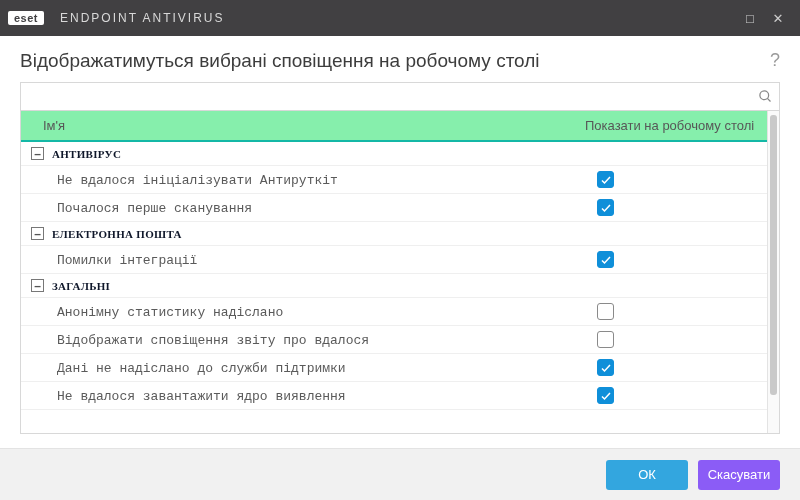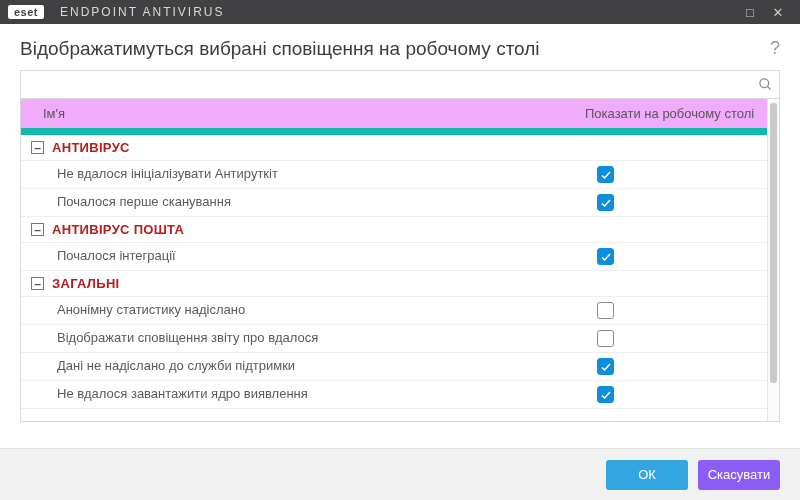--- a/index.html
+++ b/index.html
@@ -1,37 +1,37 @@
 <!DOCTYPE html>
 <html><head>
 <meta charset="utf-8">
 <style>
   * { box-sizing: border-box; margin: 0; padding: 0; }
   body { font-family: "Segoe UI", Arial, sans-serif; font-size: 13px; color: #333; background: #fff; width: 800px; height: 500px; overflow: hidden; }
-  .titlebar { background: #414042; color: #fff; height: 24px; display: flex; align-items: center; padding: 0 8px; }
+  .titlebar { background: #414042; color: #fff; height: 36px; display: flex; align-items: center; padding: 0 8px; }
   .titlebar .logo { background: #fff; color: #414042; font-weight: bold; font-size: 11px; padding: 1px 6px; border-radius: 2px; letter-spacing: 0.5px; }
   .titlebar .appname { margin-left: 16px; font-size: 12px; letter-spacing: 2px; color: #d8d8d8; font-weight: 300; }
   .titlebar .spacer { flex: 1; }
   .titlebar .winbtn { width: 28px; text-align: center; color: #ccc; font-size: 13px; cursor: pointer; }
   .header { padding: 14px 20px 10px 20px; display: flex; align-items: flex-start; }
   .header h1 { font-size: 19px; font-weight: 400; color: #3d3d3d; flex: 1; }
   .header .help { color: #9a9a9a; font-size: 18px; cursor: pointer; }
   .content { padding: 0 20px; }
   .searchbox { display: flex; border: 1px solid #d8d8d8; border-bottom: none; height: 28px; }
   .searchbox input { flex: 1; border: none; outline: none; padding: 0 8px; font-size: 13px; background: transparent; }
   .searchbox .sicon { width: 28px; display: flex; align-items: center; justify-content: center; color: #888; }
   .tablewrap { border: 1px solid #d8d8d8; height: 324px; display: flex; }
   .tbody { flex: 1; overflow: hidden; }
-  .thead { display: flex; border-bottom: 7px solid #14b8a6; background: #f0abfc; }
+  .thead { display: flex; border-bottom: 2px solid #14b8a6; background: #86efac; }
   .thead .col1 { flex: 1; padding: 7px 10px 7px 22px; color: #575757; font-size: 13px; }
   .thead .col2 { width: 192px; padding: 7px 10px; color: #575757; font-size: 13px; }
   .grouprow { display: flex; align-items: center; padding: 5px 10px; border-bottom: 1px solid #efefef; }
   .grouprow .toggle { width: 13px; height: 13px; border: 1px solid #777; display: inline-flex; align-items: center; justify-content: center; font-size: 12px; line-height: 1; margin-right: 8px; cursor: pointer; color:#555; font-weight: bold; }
-  .grouprow .gname { font-weight: 700; color: #b91c1c; font-size: 13px; letter-spacing: 0.3px; }
-  .row { display: flex; align-items: flex-start; padding: 5px 10px 5px 36px; border-bottom: 1px solid #efefef; }
+  .grouprow .gname { font-weight: 700; color: #0f172a; font-size: 11px; letter-spacing: 0.3px; font-family: Liberation Serif, serif; }
+  .row { display: flex; align-items: flex-end; padding: 5px 10px 5px 36px; border-bottom: 1px solid #efefef; font-family: Liberation Mono, monospace; }
   .row .rname { flex: 1; color: #5a5a5a; }
   .row .rcheck { width: 160px; display: flex; justify-content: flex-start; }
   .cbox { width: 17px; height: 17px; border: 1px solid #8a8a8a; border-radius: 3px; display: inline-flex; align-items: center; justify-content: center; cursor: pointer; background:#fff; }
   .cbox.checked { background: #0f8fd9; border-color: #0f8fd9; }
   .cbox.checked svg { display: block; }
   .cbox svg { display: none; width: 12px; height: 12px; stroke: #fff; stroke-width: 3; fill: none; }
   .scrollbar { width: 12px; border-left: 1px solid #e3e3e3; position: relative; background: #fafafa; }
   .thumb { position: absolute; left: 2px; right: 2px; top: 4px; height: 280px; background: #c9c9c9; border-radius: 3px; }
   .footer { position: absolute; bottom: 0; left: 0; right: 0; height: 52px; background: #f1f1f1; border-top: 1px solid #e3e3e3; display: flex; align-items: center; justify-content: flex-end; padding: 0 20px; gap: 10px; }
   .btn { min-width: 82px; height: 30px; border-radius: 3px; font-size: 13px; cursor: pointer; border: none; }
@@ -90,24 +90,24 @@
             <span class="rcheck">
               <span class="cbox checked">
                 <svg viewBox="0 0 24 24">
                   <polyline points="4 13 9 18 20 6"></polyline>
                 </svg>
               </span>
             </span>
           </div>
           <div class="grouprow">
             <span class="toggle">–</span>
-            <span class="gname">АНТИВІРУС ПОШТА</span>
+            <span class="gname">ЕЛЕКТРОННА ПОШТА</span>
           </div>
           <div class="row">
-            <span class="rname">Почалося інтеграції</span>
+            <span class="rname">Помилки інтеграції</span>
             <span class="rcheck">
               <span class="cbox checked">
                 <svg viewBox="0 0 24 24">
                   <polyline points="4 13 9 18 20 6"></polyline>
                 </svg>
               </span>
             </span>
           </div>
           <div class="grouprow">
             <span class="toggle">–</span>

